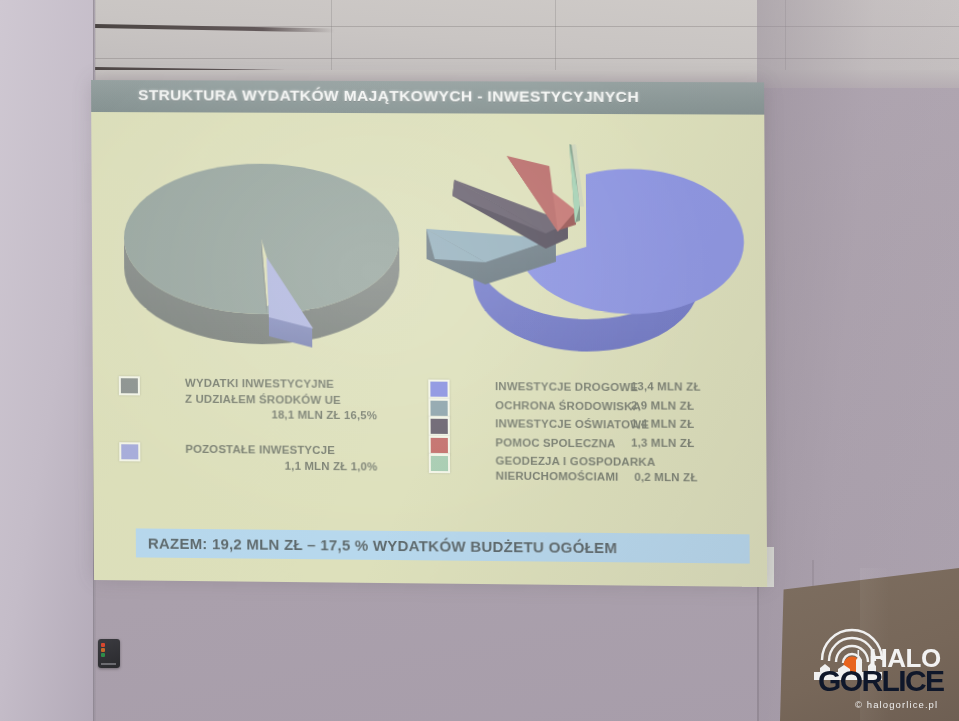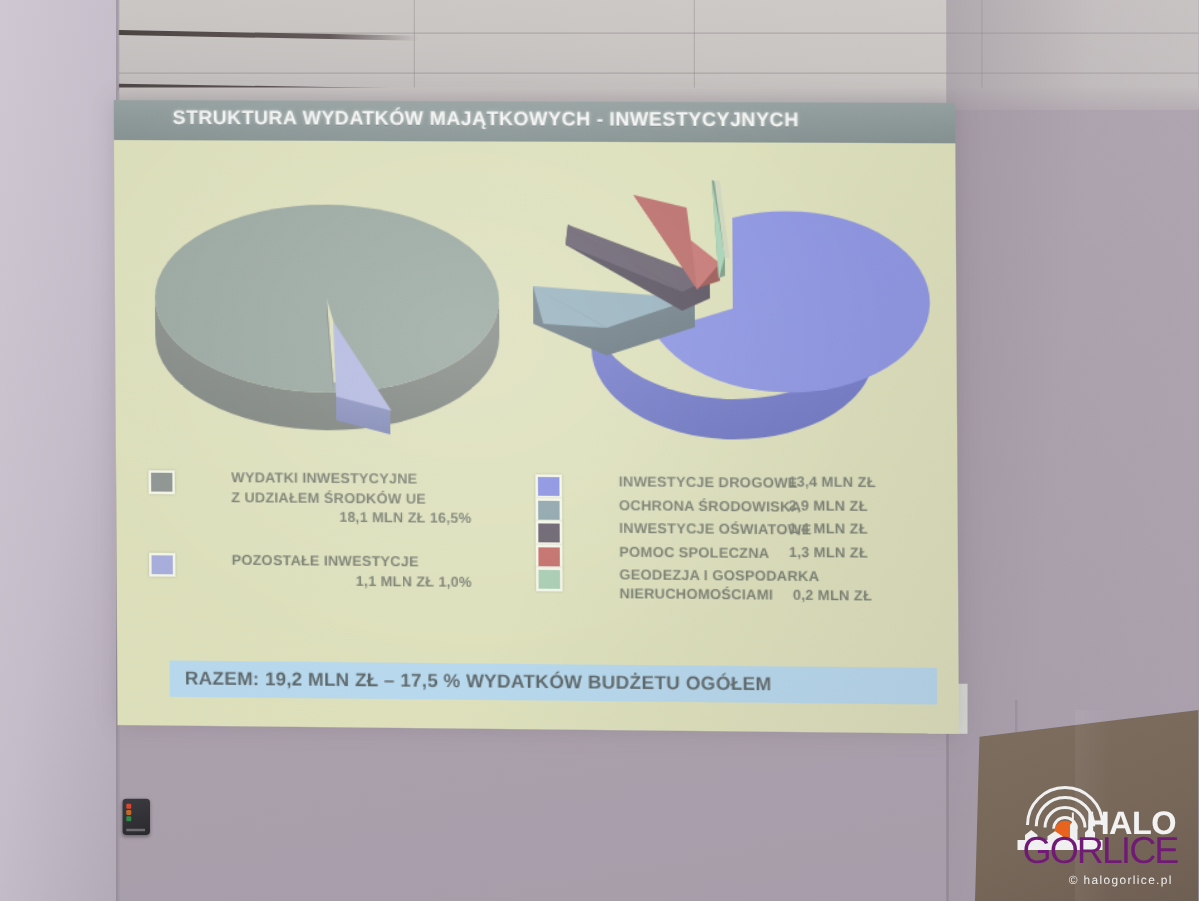--- a/index.html
+++ b/index.html
@@ -183,21 +183,21 @@
     pointer-events:none;
   }
   .wm-text-halo {
     position:absolute; left:63px; top:25px;
     font-size:26px; font-weight:bold; color:#f2f2f2;
     letter-spacing:-.5px; line-height:1;
     font-family:"Liberation Sans", sans-serif;
   }
   .wm-text-gorlice {
     position:absolute; left:12px; top:46px;
-    font-size:30px; font-weight:normal; color:#701a75;
+    font-size:30px; font-weight:bold; color:#0f172a;
     letter-spacing:-1.6px; line-height:1;
     font-family:"Liberation Sans", sans-serif;
   }
   .wm-copy {
     position:absolute; left:49px; top:79px;
     font-size:9.5px; color:#efefef; letter-spacing:1.1px;
     font-family:"Liberation Sans", sans-serif;
   }
 </style>
 </head>

